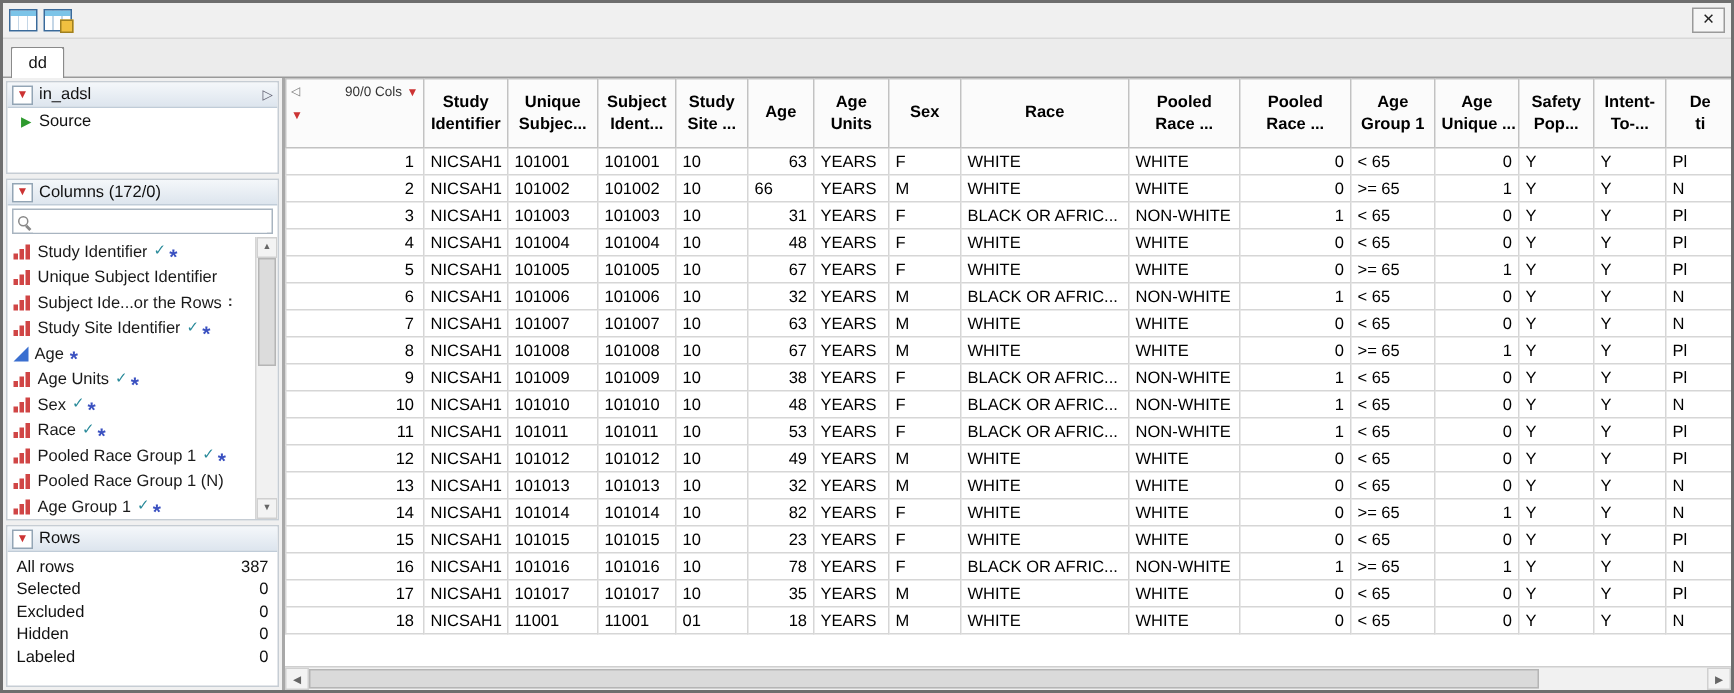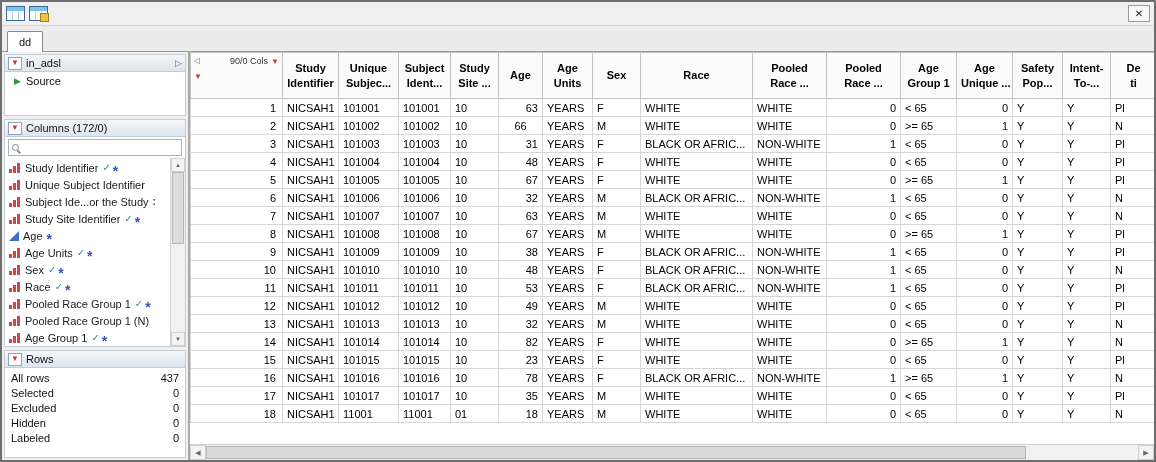--- a/index.html
+++ b/index.html
@@ -176,21 +176,21 @@
                   <i></i>
                 </span>
                 <span class="ci-label">Unique Subject Identifier</span>
               </div>
               <div class="col-item">
                 <span class="ci-nom">
                   <i></i>
                   <i></i>
                   <i></i>
                 </span>
-                <span class="ci-label">Subject Ide...or the Study</span>
+                <span class="ci-label">Subject Ide...or the Rows</span>
                 <span class="ci-badges">
                   <i class="bd-misc">:</i>
                 </span>
               </div>
               <div class="col-item">
                 <span class="ci-nom">
                   <i></i>
                   <i></i>
                   <i></i>
                 </span>
@@ -289,21 +289,21 @@
       <div class="panel panel-rows">
         <div class="panel-header">
           <span class="tri-box">
               <span class="red-tri">▼</span>
             </span>
           <span class="panel-title">Rows</span>
         </div>
         <div class="rows-stats">
             <div class="stat-row">
               <span>All rows</span>
-              <span>437</span>
+              <span>387</span>
             </div>
             <div class="stat-row">
               <span>Selected</span>
               <span>0</span>
             </div>
             <div class="stat-row">
               <span>Excluded</span>
               <span>0</span>
             </div>
             <div class="stat-row">
@@ -429,21 +429,21 @@
                 <td style="text-align: left;">Y</td>
                 <td style="text-align: left;">Y</td>
                 <td style="text-align: left;">Pl</td>
               </tr>
               <tr>
                 <td class="rownum">2</td>
                 <td style="text-align: left;">NICSAH1</td>
                 <td style="text-align: left;">101002</td>
                 <td style="text-align: left;">101002</td>
                 <td style="text-align: left;">10</td>
-                <td style="text-align: center;">66</td>
+                <td style="text-align: left;">66</td>
                 <td style="text-align: left;">YEARS</td>
                 <td style="text-align: left;">M</td>
                 <td style="text-align: left;">WHITE</td>
                 <td style="text-align: left;">WHITE</td>
                 <td style="text-align: right;">0</td>
                 <td style="text-align: left;">&gt;= 65</td>
                 <td style="text-align: right;">1</td>
                 <td style="text-align: left;">Y</td>
                 <td style="text-align: left;">Y</td>
                 <td style="text-align: left;">N</td>

